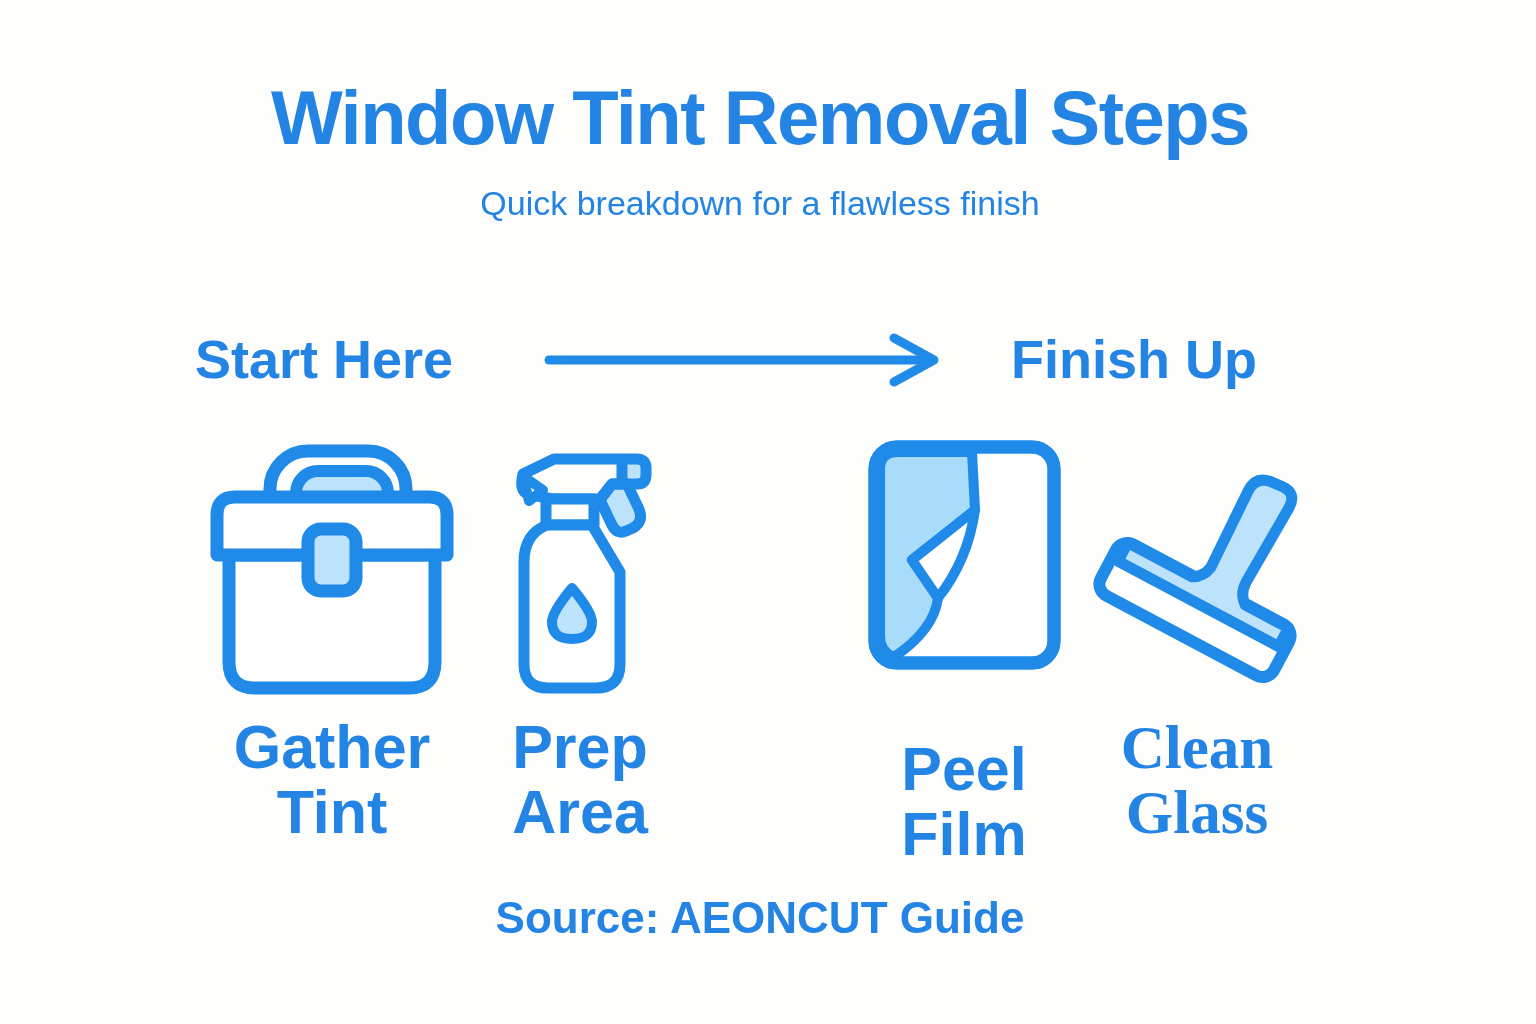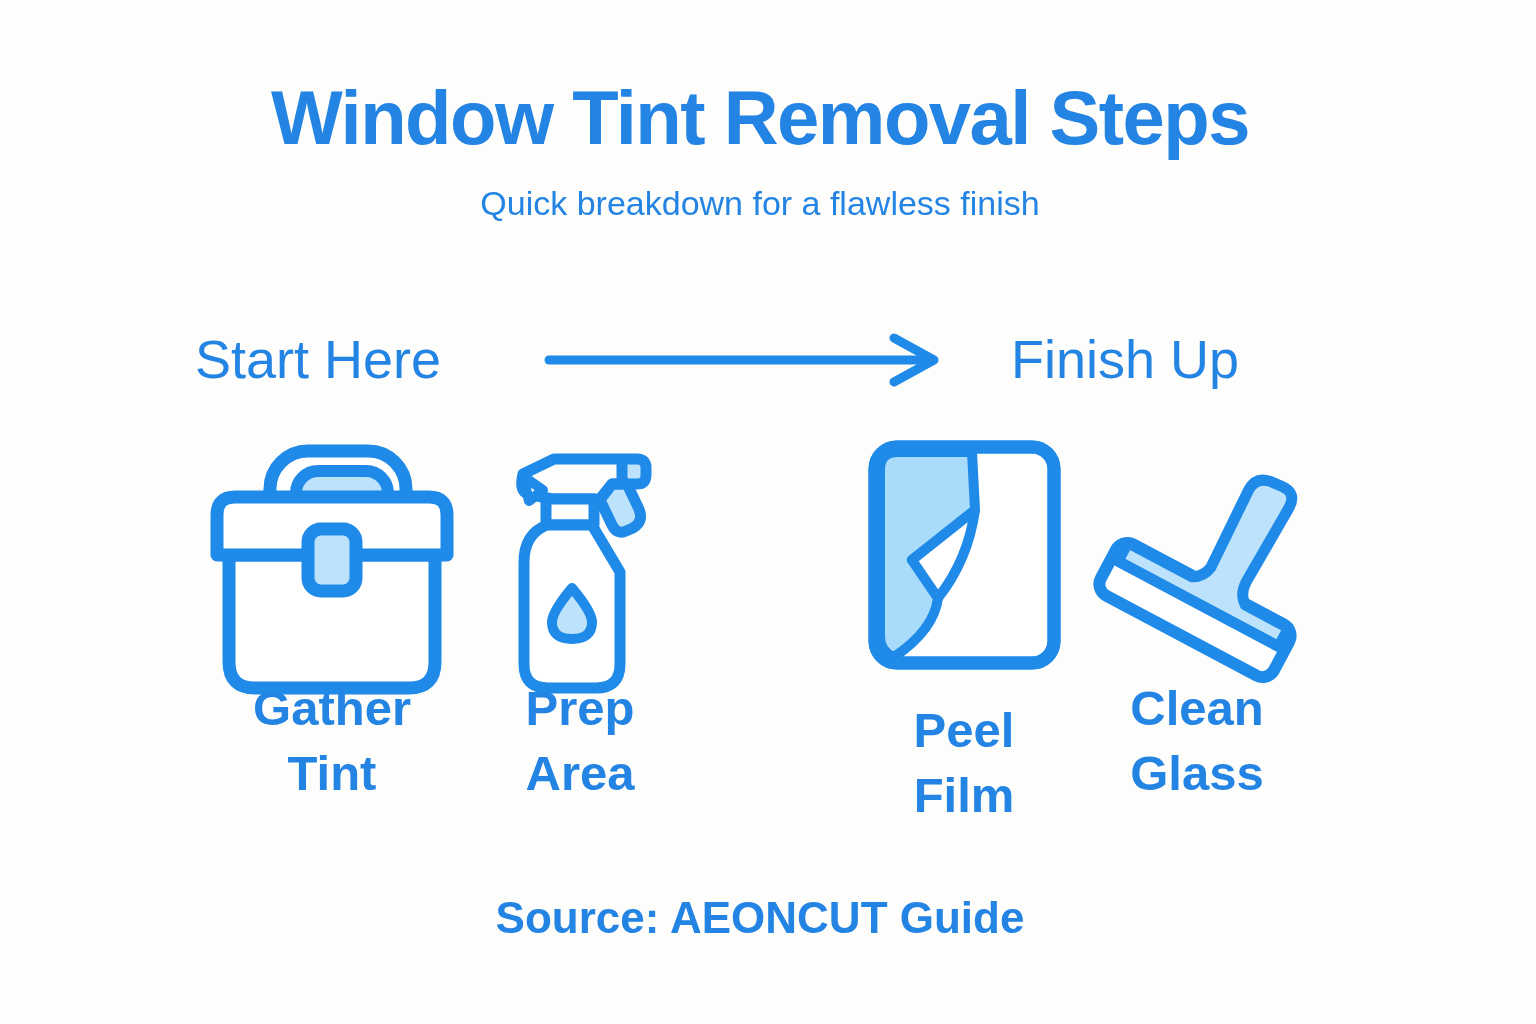--- a/index.html
+++ b/index.html
@@ -23,21 +23,21 @@
     position:absolute;top:80px;left:0;width:1520px;
     text-align:center;font-size:76px;font-weight:700;
     letter-spacing:-1.5px;line-height:1;color:var(--text-blue);
   }
   .subtitle{
     position:absolute;top:186px;left:0;width:1520px;
     text-align:center;font-size:34px;font-weight:400;
     line-height:1;color:var(--text-blue);
   }
   .flow-label{
-    position:absolute;top:330px;font-size:54px;font-weight:400;
+    position:absolute;top:330px;font-size:54px;font-weight:700;
     line-height:1.1;color:var(--text-blue);white-space:nowrap;
   }
   .start{left:195px;}
   .finish{left:1003px;margin-left:8px;}
   .arrow-wrap{position:absolute;left:542px;top:332px;width:408px;height:56px;}
 
   .icon-wrap{position:absolute;}
   .icon-wrap svg{overflow:visible;display:block;}
 
   
@@ -46,25 +46,25 @@
   .sw12{stroke-width:12px;}
   .sw11{stroke-width:11px;}
   .sw10{stroke-width:10px;}
   .sw9{stroke-width:9px;}
   .f-white{fill:#ffffff;}
   .f-light{fill:var(--light-blue);}
   .f-film{fill:var(--film-blue);}
   .f-none{fill:none;}
 
   .step-label{
-    position:absolute;top:676px;width:300px;
-    text-align:center;font-size:49px;font-weight:600;
+    position:absolute;top:715px;width:300px;
+    text-align:center;font-size:61px;font-weight:600;
     line-height:65px;color:var(--text-blue);
   }
-  .col1{left:182px;} .col2{left:430px;} .col3{left:814px;margin-top:22px;} .col4{left:1047px;}
+  .col1{left:182px;} .col2{left:430px;} .col3{left:814px;margin-top:22px;} .col4{left:1047px;font-family:Liberation Serif, serif;}
 
   .footer{
     position:absolute;top:896px;left:0;width:1520px;
     text-align:center;font-size:44px;font-weight:700;
     color:var(--text-blue);line-height:1;
   }
 </style>
 </head>
 <body>
 

